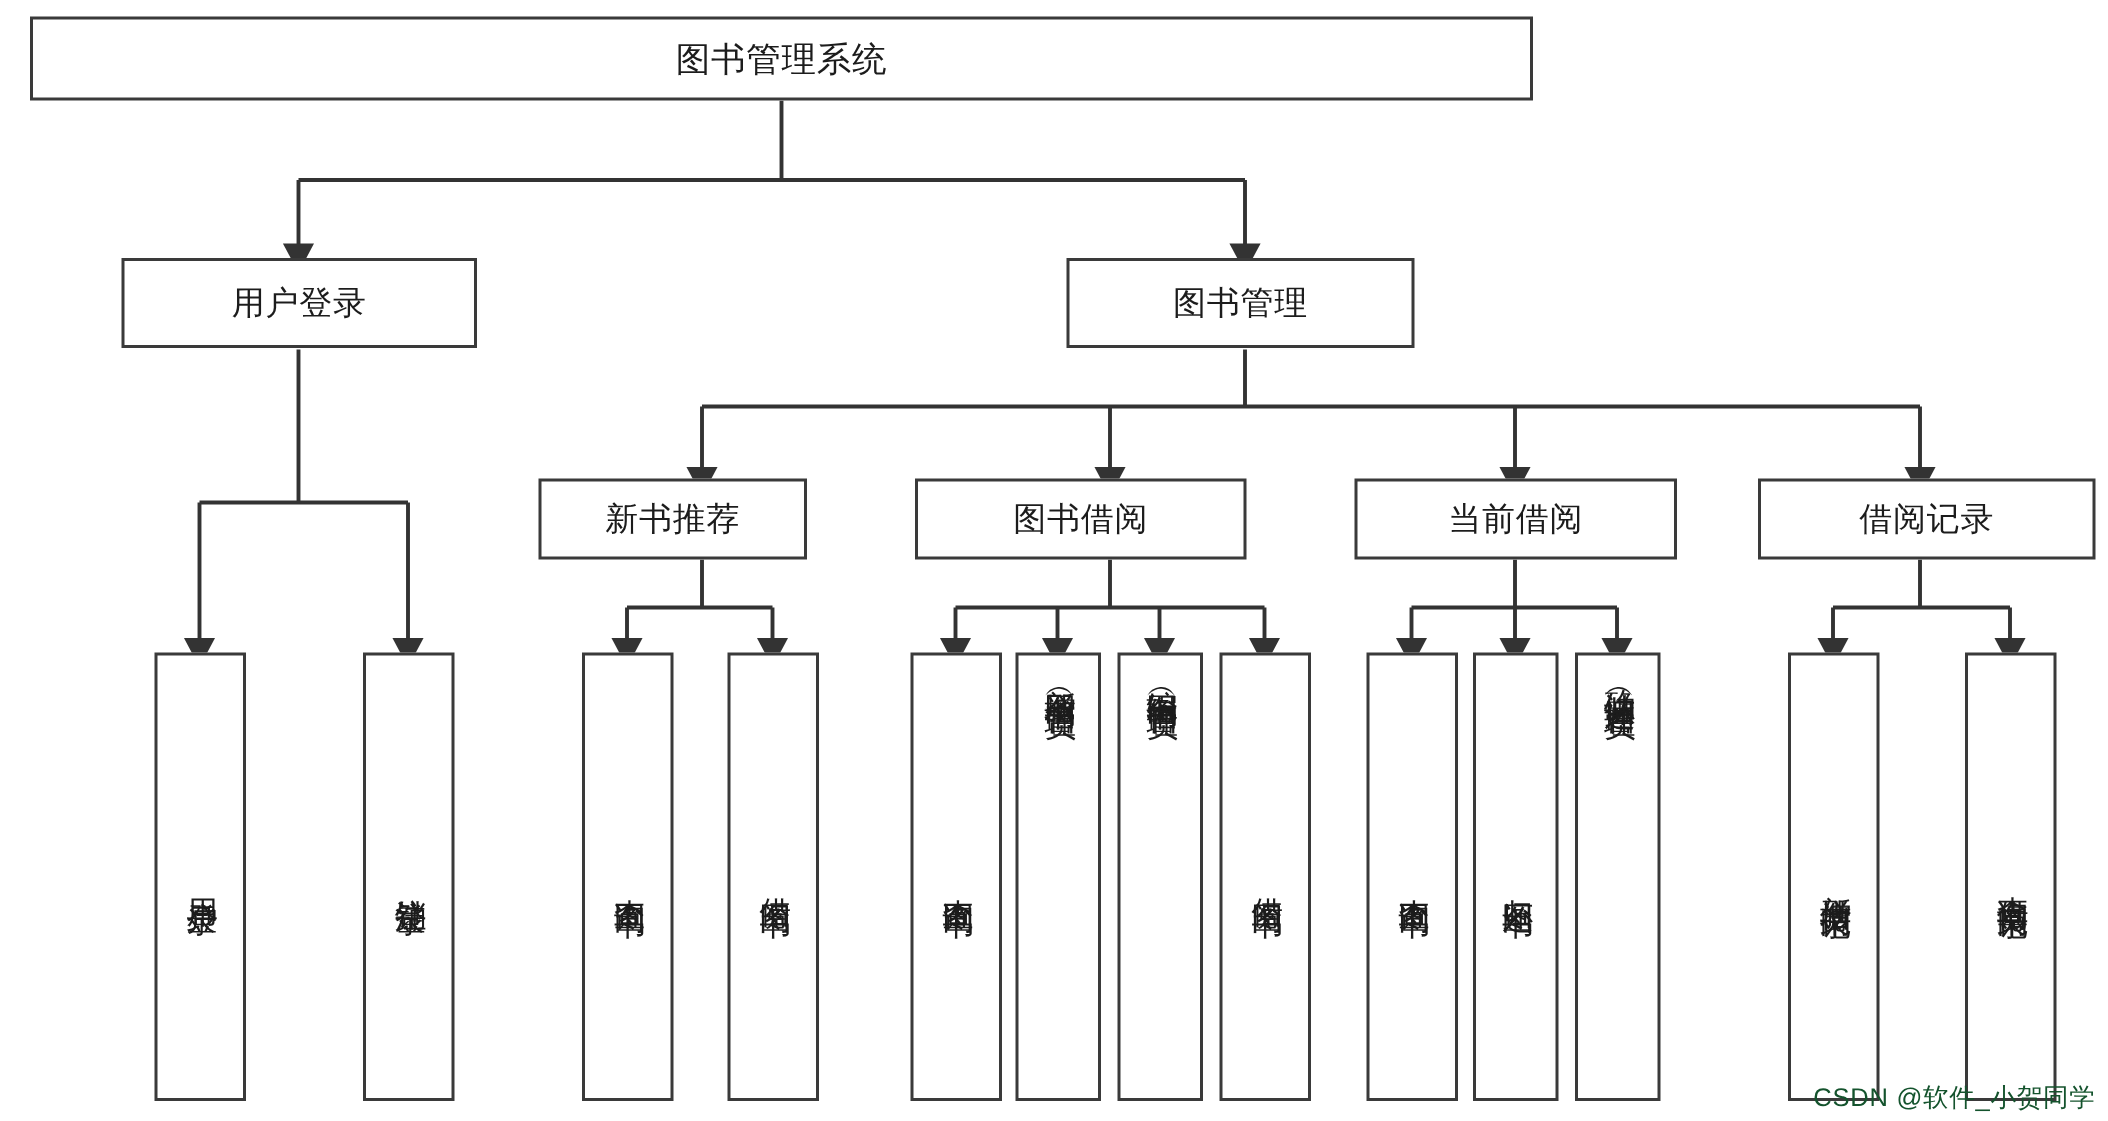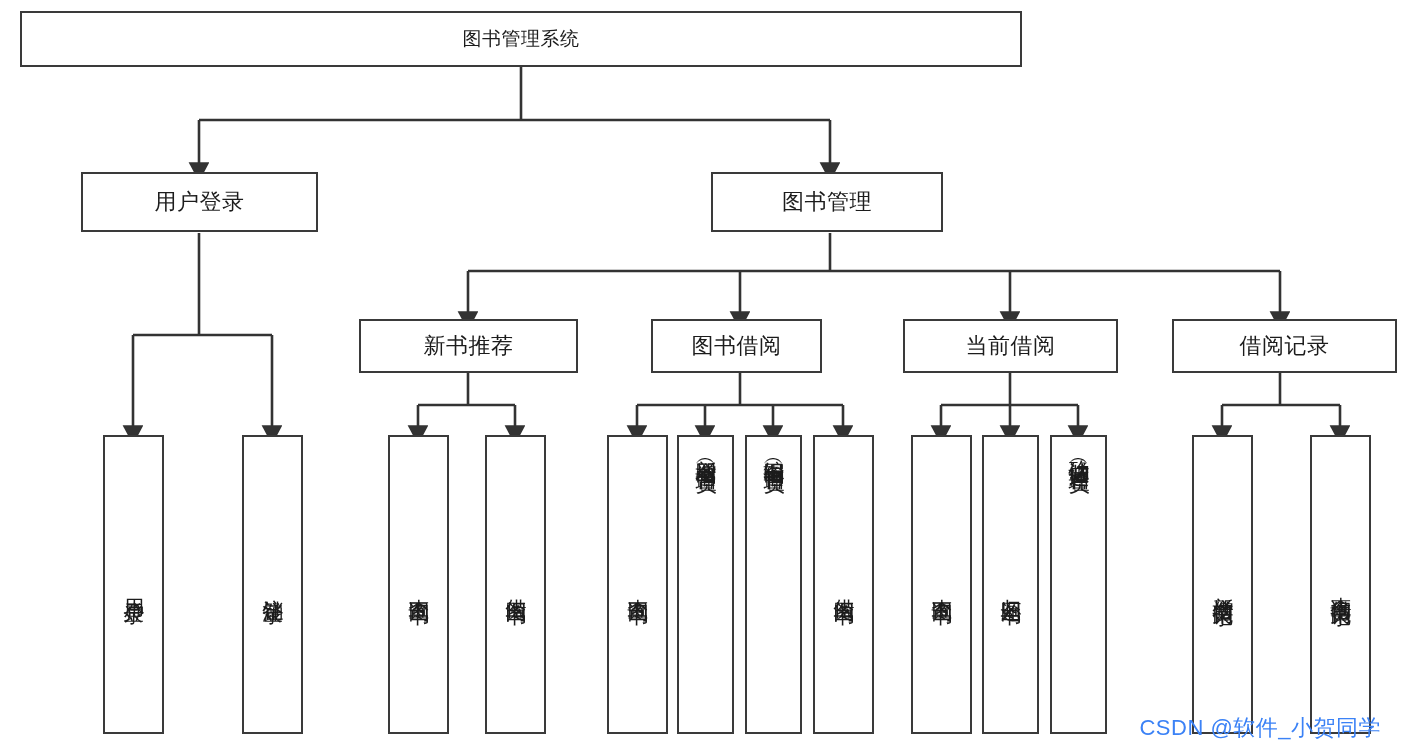--- a/index.html
+++ b/index.html
@@ -43,21 +43,21 @@
     font-size: 21px;
     line-height: 1.16;
     color: #1c1c1c;
     letter-spacing: 0.5px;
     text-align: center;
     white-space: nowrap;
     user-select: none;
   }
   
   .node.root .node-label {
-    font-size: 19px;
+    font-size: 23px;
   }
   
   .node.horiz .node-label {
     font-size: 22px;
   }
   
   .node.leaf {
     align-items: flex-start;
     justify-content: center;
     padding-top: 6px;
@@ -74,24 +74,24 @@
   .node.leaf.tall-text .node-label {
     padding-top: 0px;
   }
   .node.leaf.mid-text {
     align-items: center;
     padding-top: 0;
   }
   
   #watermark {
     position: absolute;
-    right: 24px;
+    right: 8px;
     bottom: 4px;
-    font-size: 22px;
-    color: #3b82f6;
+    font-size: 17px;
+    color: #14532d;
     letter-spacing: 0.5px;
     white-space: nowrap;
     user-select: none;
   }
 </style>
 </head>
 <body>
 
 <div id="diagram-canvas">
 
@@ -150,25 +150,25 @@
   </div>
 
   <div class="node horiz" style="left:81px; top:172px; width:237px; height:60px;">
     <span class="node-label">用户登录</span>
   </div>
 
   <div class="node horiz" style="left:711px; top:172px; width:232px; height:60px;">
     <span class="node-label">图书管理</span>
   </div>
 
-  <div class="node horiz" style="left:359px; top:319px; width:219px; height:54px;">
+  <div class="node horiz" style="left:359px; top:319px; width:179px; height:54px;">
     <span class="node-label">新书推荐</span>
   </div>
 
-  <div class="node horiz" style="left:651px; top:319px; width:171px; height:54px;">
+  <div class="node horiz" style="left:610px; top:319px; width:221px; height:54px;">
     <span class="node-label">图书借阅</span>
   </div>
 
   <div class="node horiz" style="left:903px; top:319px; width:215px; height:54px;">
     <span class="node-label">当前借阅</span>
   </div>
 
   <div class="node horiz" style="left:1172px; top:319px; width:225px; height:54px;">
     <span class="node-label">借阅记录</span>
   </div>

